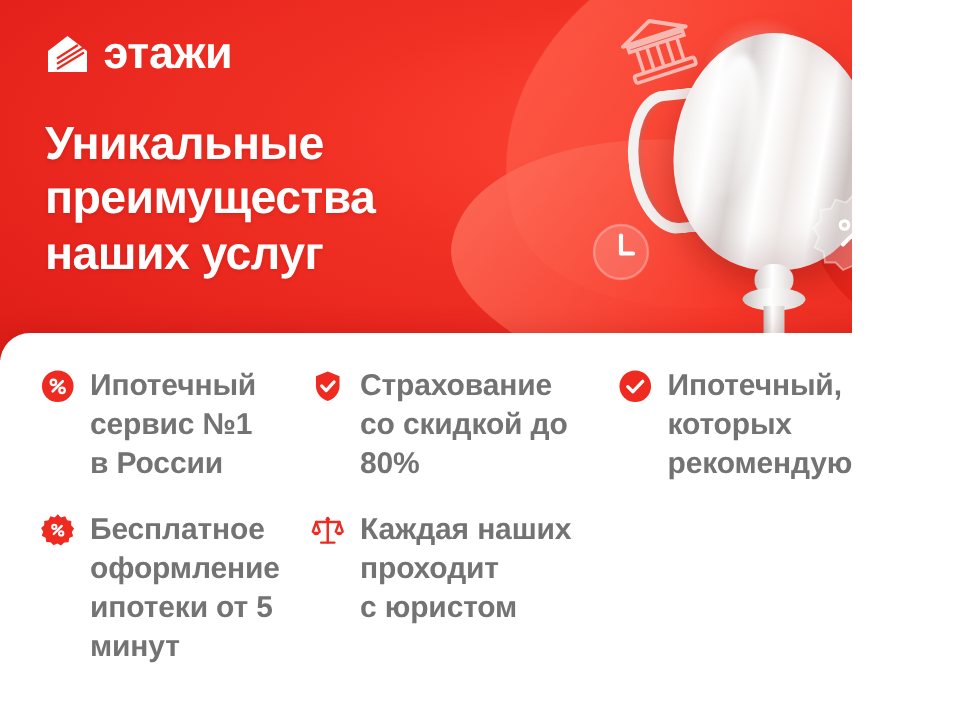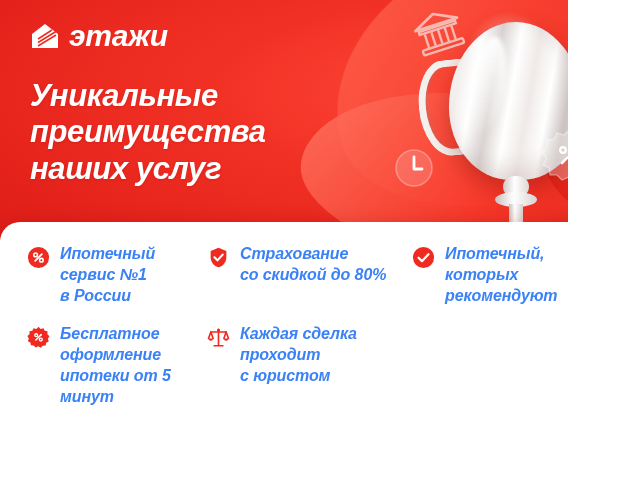--- a/index.html
+++ b/index.html
@@ -9,21 +9,20 @@
     font-family:"Liberation Sans","DejaVu Sans",sans-serif;
     background:#ffffff;
     overflow:hidden;
   }
 
   #banner{
     position:relative;
     width:568px; height:480px;
     background:#ffffff;
     overflow:hidden;
-    font-style:italic;
   }
 
   
   #hero{
     position:absolute;
     left:0; top:0;
     width:640px; height:240px;
     background:
       radial-gradient(130% 115% at 78% 38%, #ff4b3a 0%, #f23125 34%, #e2201a 72%, #cf1712 100%);
     overflow:hidden;
@@ -158,22 +157,22 @@
     gap:10px;
     padding-top:4px;
   }
   .feature-icon{
     flex:0 0 auto;
     width:24px; height:24px;
     display:flex; align-items:center; justify-content:center;
     margin-top:1px;
   }
   .feature-text{
-    color:#3b82f6;
-    font-size:16px;
+    color:#737373;
+    font-size:20px;
     font-weight:700;
     line-height:1.3;
     letter-spacing:-.1px;
     white-space:pre-line;
   }
 </style>
 </head>
 <body>
 
 <div id="banner">
@@ -324,20 +323,20 @@
               <line x1="4" y1="6.3" x2="1.6" y2="13"></line>
               <line x1="4" y1="6.3" x2="6.4" y2="13"></line>
               <line x1="20" y1="6.3" x2="17.6" y2="13"></line>
               <line x1="20" y1="6.3" x2="22.4" y2="13"></line>
             </g>
             <path d="M1.6 13h4.8a2.4 2.4 0 0 1-4.8 0z" fill="#ef2a20"></path>
             <path d="M17.6 13h4.8a2.4 2.4 0 0 1-4.8 0z" fill="#ef2a20"></path>
             <circle cx="12" cy="4.4" r="1.5" fill="#ef2a20"></circle>
           </svg>
         </span>
-        <span class="feature-text">Каждая сделка
+        <span class="feature-text">Каждая наших
 проходит
 с юристом</span>
       </div>
 
     </div>
   </div>
 </div>
 
 </body></html>

